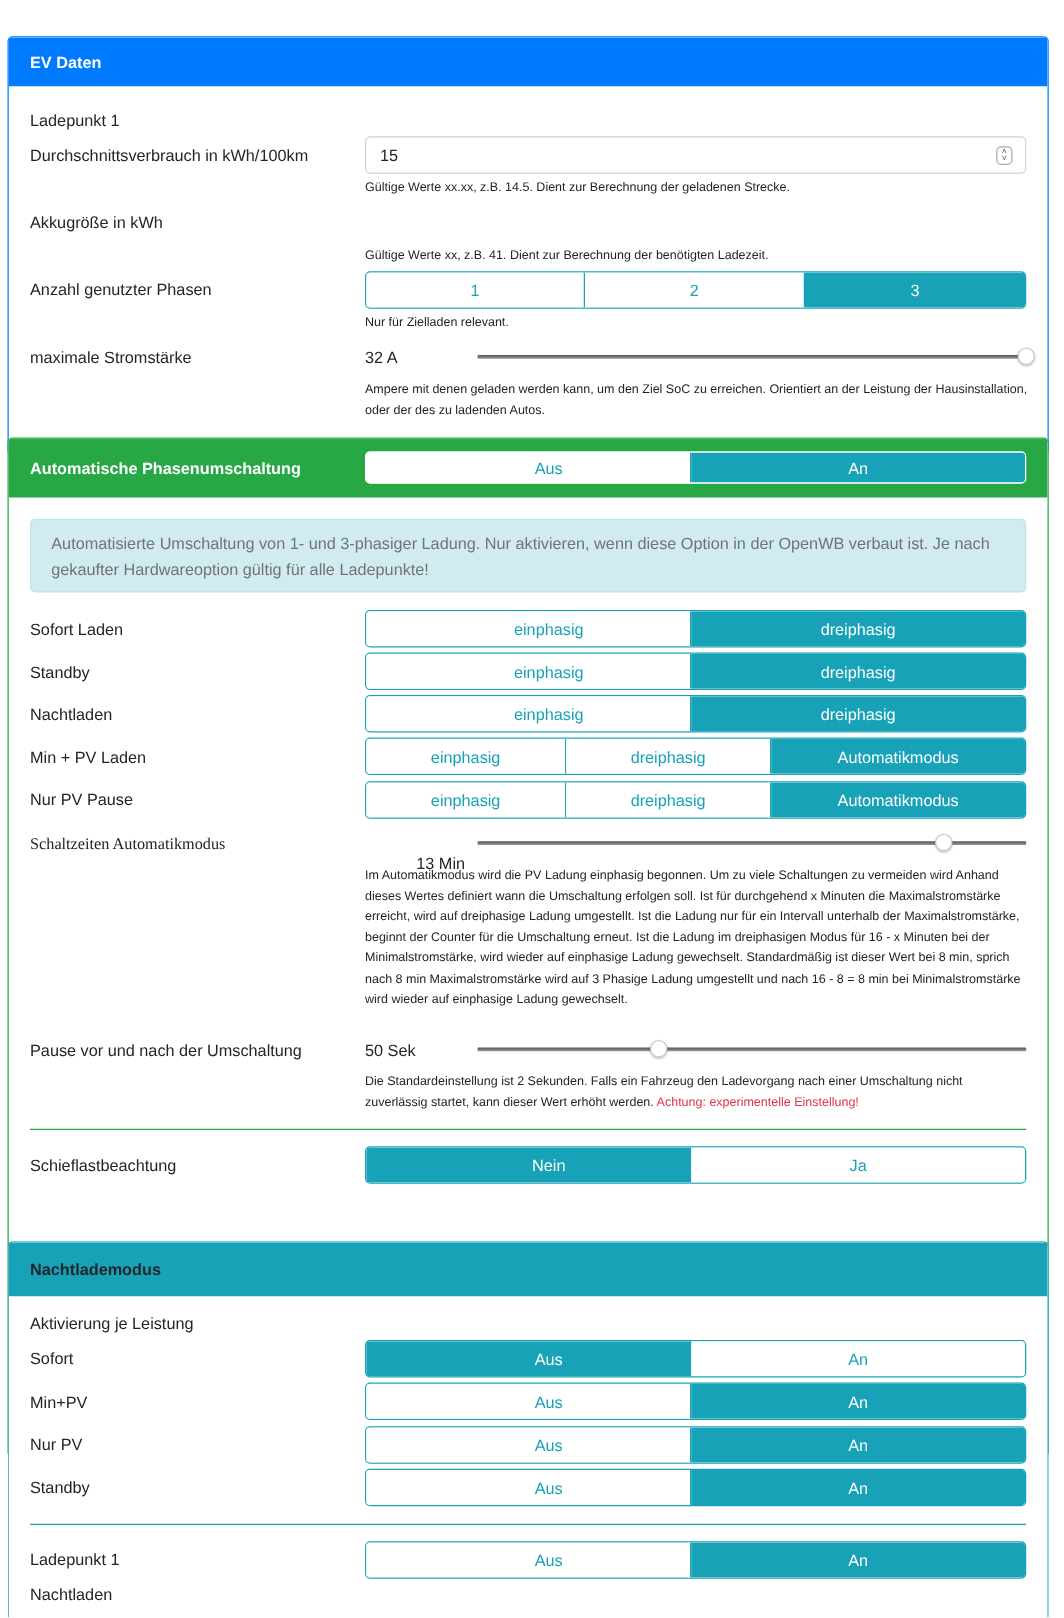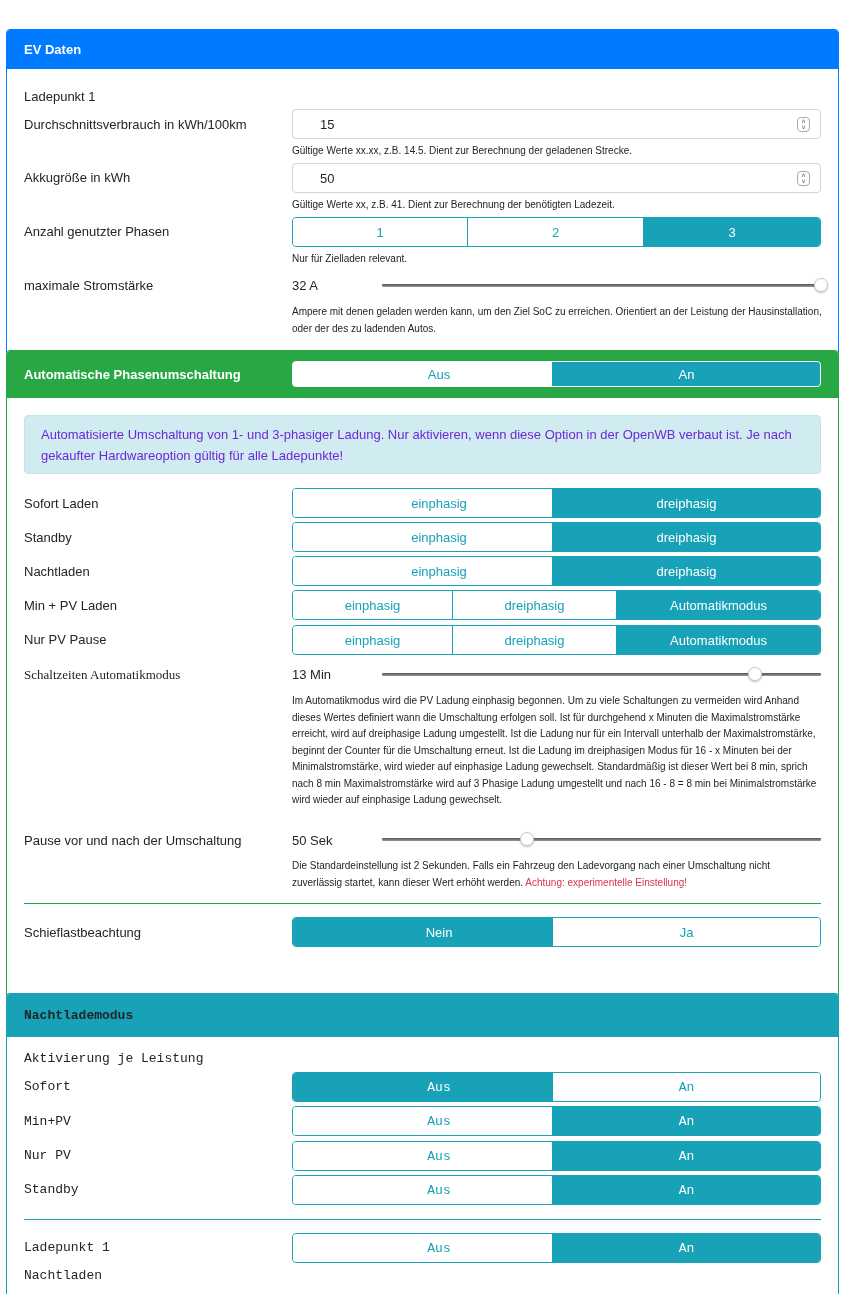--- a/index.html
+++ b/index.html
@@ -13,30 +13,30 @@
     border: 1px solid #007bff; border-radius: 4px; background: #fff; overflow: hidden;
   }
   .card-header {
     position: relative; height: 39px; color: #fff; font-weight: bold; font-size: 13px;
     padding-left: 17px; display: flex; align-items: center;
   }
   .card-blue { border-color: #007bff; margin-top: 29px; }
   .card-blue .card-header { background: #007bff; }
   .card-green { border-color: #28a745; }
   .card-green .card-header { background: #28a745; height: 47px; }
-  .card-teal { border-color: #17a2b8; border-bottom: none; border-radius: 4px 4px 0 0; font-family: Liberation Mono, monospace; }
+  .card-teal { border-color: #17a2b8; border-bottom: none; border-radius: 4px 4px 0 0; }
   .card-teal .card-header { background: #17a2b8; color: #212529; height: 43px; }
   .lbl { position: absolute; left: 17px; font-size: 13px; color: #212529; }
   .help { position: absolute; left: 285px; width: 530px; font-size: 10px; line-height: 16.5px; color: #212529; }
   .help .warn { color: #dc3545; }
 
   .num-input {
     position: absolute; left: 285px; width: 529px; height: 30px;
     border: 1px solid #ced4da; border-radius: 4px; background: #fff;
-    font-size: 13px; padding-left: 27px; display: flex; align-items: center;
+    font-size: 13px; padding-left: 11px; display: flex; align-items: center;
   }
   .spinner {
     position: absolute; right: 10px; top: 7px; width: 13px; height: 15px;
     border: 1px solid #aaa; border-radius: 4px; font-size: 7px; line-height: 6px;
     text-align: center; color: #555; padding-top: 1px;
   }
 
   .btn-group {
     position: absolute; left: 285px; width: 529px; height: 30px; display: flex;
     border: 1px solid #17a2b8; border-radius: 4px; overflow: hidden; background: #fff;
@@ -64,21 +64,21 @@
   }
   .range .thumb {
     position: absolute; top: 1px; width: 14px; height: 14px; margin-left: -7px;
     border-radius: 50%; background: #fff; border: 1px solid #ccc;
     box-shadow: 0 1px 2px rgba(0,0,0,0.25);
   }
 
   .alert {
     position: absolute; left: 17px; width: 797px; height: 59px;
     background: #d1ecf1; border: 1px solid #bee5eb; border-radius: 4px;
-    color: #6d28d9; font-size: 13px; line-height: 21px; padding: 8px 16px;
+    color: #737373; font-size: 13px; line-height: 21px; padding: 8px 16px;
   }
   .hr { position: absolute; left: 17px; width: 797px; height: 1px; }
   .hr.green { background: #28a745; }
   .hr.teal { background: #17a2b8; }
 </style>
 </head>
 <body>
 
 <div class="card card-blue" style="top:0; height:336px;">
   <div class="card-header">
@@ -87,24 +87,20 @@
   <span class="lbl" style="top:59px;">Ladepunkt 1</span>
 
   <span class="lbl" style="top:87px;">Durchschnittsverbrauch in kWh/100km</span>
   <div class="num-input" style="top:79px;">
     <span>15</span>
     <span class="spinner">˄<br>˅</span>
   </div>
   <span class="help" style="top:113px;">Gültige Werte xx.xx, z.B. 14.5. Dient zur Berechnung der geladenen Strecke.</span>
 
   <span class="lbl" style="top:140px;">Akkugröße in kWh</span>
-  <div class="num-input" style="top:133px;">
-    <span>50</span>
-    <span class="spinner">˄<br>˅</span>
-  </div>
   <span class="help" style="top:167px;">Gültige Werte xx, z.B. 41. Dient zur Berechnung der benötigten Ladezeit.</span>
 
   <span class="lbl" style="top:194px;">Anzahl genutzter Phasen</span>
   <div class="btn-group w3p" style="top:187px;">
       <div class="seg">1</div>
       <div class="seg">2</div>
       <div class="seg active">3</div>
     </div>
   <span class="help" style="top:221px;">Nur für Zielladen relevant.</span>
 
@@ -154,21 +150,21 @@
     </div>
 
   <span class="lbl" style="top:281px;">Nur PV Pause</span>
   <div class="btn-group w3" style="top:274px;">
       <div class="seg">einphasig</div>
       <div class="seg">dreiphasig</div>
       <div class="seg active">Automatikmodus</div>
     </div>
 
   <span class="lbl" style="top:316px;font-family:Liberation Serif, serif;">Schaltzeiten Automatikmodus</span>
-  <span class="range-val" style="top:316px;">13 Min</span>
+  <span class="range-val" style="top:332px;margin-left:41px;">13 Min</span>
   <div class="range" style="top:315px;">
     <div class="track"></div>
     <div class="thumb" style="left: 85%;"></div>
   </div>
   <span class="help" style="top:342px;">Im Automatikmodus wird die PV Ladung einphasig begonnen. Um zu viele Schaltungen zu vermeiden wird Anhand dieses Wertes definiert wann die Umschaltung erfolgen soll. Ist für durchgehend x Minuten die Maximalstromstärke erreicht, wird auf dreiphasige Ladung umgestellt. Ist die Ladung nur für ein Intervall unterhalb der Maximalstromstärke, beginnt der Counter für die Umschaltung erneut. Ist die Ladung im dreiphasigen Modus für 16 - x Minuten bei der Minimalstromstärke, wird wieder auf einphasige Ladung gewechselt. Standardmäßig ist dieser Wert bei 8 min, sprich nach 8 min Maximalstromstärke wird auf 3 Phasige Ladung umgestellt und nach 16 - 8 = 8 min bei Minimalstromstärke wird wieder auf einphasige Ladung gewechselt.</span>
 
   <span class="lbl" style="top:482px;">Pause vor und nach der Umschaltung</span>
   <span class="range-val" style="top:482px;">50 Sek</span>
   <div class="range" style="top:480px;">
     <div class="track"></div>

